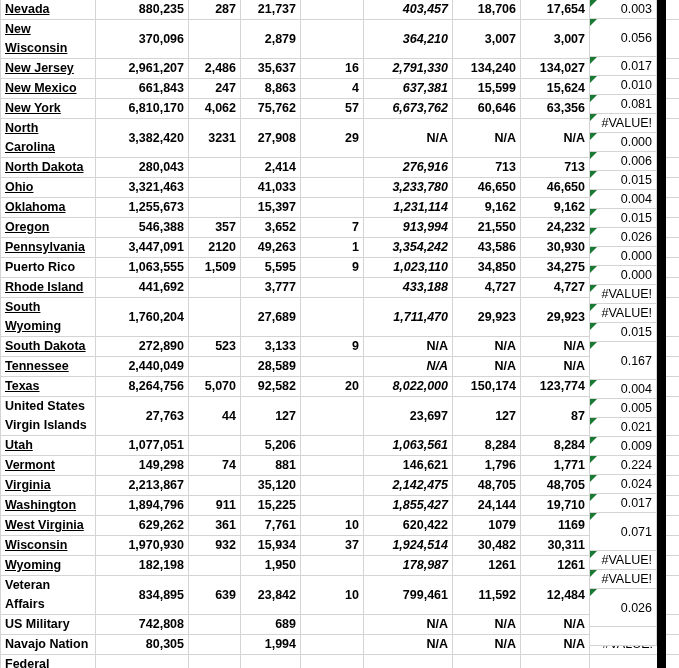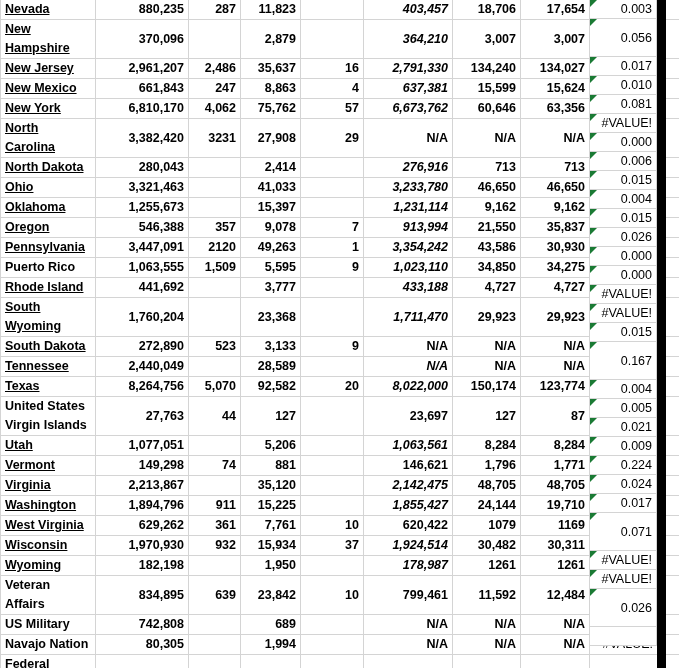--- a/index.html
+++ b/index.html
@@ -116,29 +116,29 @@
         <col class="c5">
         <col class="c6">
         <col class="c7">
       <col class="c8">
     </colgroup>
     <tbody id="grid-body">
         <tr class="first">
           <td class="name"><span class="u">Nevada</span></td>
           <td class="num">880,235</td>
           <td class="num">287</td>
-          <td class="num">11,823</td>
+          <td class="num">21,737</td>
           <td class="num"></td>
           <td class="num ital">403,457</td>
           <td class="num">18,706</td>
           <td class="num">17,654</td>
           <td class="ratio">0.016</td>
         </tr>
         <tr class="tall">
-          <td class="name"><span class="u">New Hampshire</span></td>
+          <td class="name"><span class="u">New Wisconsin</span></td>
           <td class="num">370,096</td>
           <td class="num"></td>
           <td class="num">2,879</td>
           <td class="num"></td>
           <td class="num ital">364,210</td>
           <td class="num">3,007</td>
           <td class="num">3,007</td>
           <td class="ratio">0.000</td>
         </tr>
         <tr class="">
@@ -215,25 +215,25 @@
           <td class="num"></td>
           <td class="num ital">1,231,114</td>
           <td class="num">9,162</td>
           <td class="num">9,162</td>
           <td class="ratio">0.000</td>
         </tr>
         <tr class="">
           <td class="name"><span class="u">Oregon</span></td>
           <td class="num">546,388</td>
           <td class="num">357</td>
-          <td class="num">9,078</td>
+          <td class="num">3,652</td>
           <td class="num">7</td>
           <td class="num ital">913,994</td>
           <td class="num">21,550</td>
-          <td class="num">35,837</td>
+          <td class="num">24,232</td>
           <td class="ratio">0.017</td>
         </tr>
         <tr class="">
           <td class="name"><span class="u">Pennsylvania</span></td>
           <td class="num">3,447,091</td>
           <td class="num">2120</td>
           <td class="num">49,263</td>
           <td class="num">1</td>
           <td class="num ital">3,354,242</td>
           <td class="num">43,586</td>
@@ -259,21 +259,21 @@
           <td class="num"></td>
           <td class="num ital">433,188</td>
           <td class="num">4,727</td>
           <td class="num">4,727</td>
           <td class="ratio">0.000</td>
         </tr>
         <tr class="">
           <td class="name"><span class="u">South Wyoming</span></td>
           <td class="num">1,760,204</td>
           <td class="num"></td>
-          <td class="num">23,368</td>
+          <td class="num">27,689</td>
           <td class="num"></td>
           <td class="num ital">1,711,470</td>
           <td class="num">29,923</td>
           <td class="num">29,923</td>
           <td class="ratio">0.000</td>
         </tr>
         <tr class="">
           <td class="name"><span class="u">South Dakota</span></td>
           <td class="num">272,890</td>
           <td class="num">523</td>

